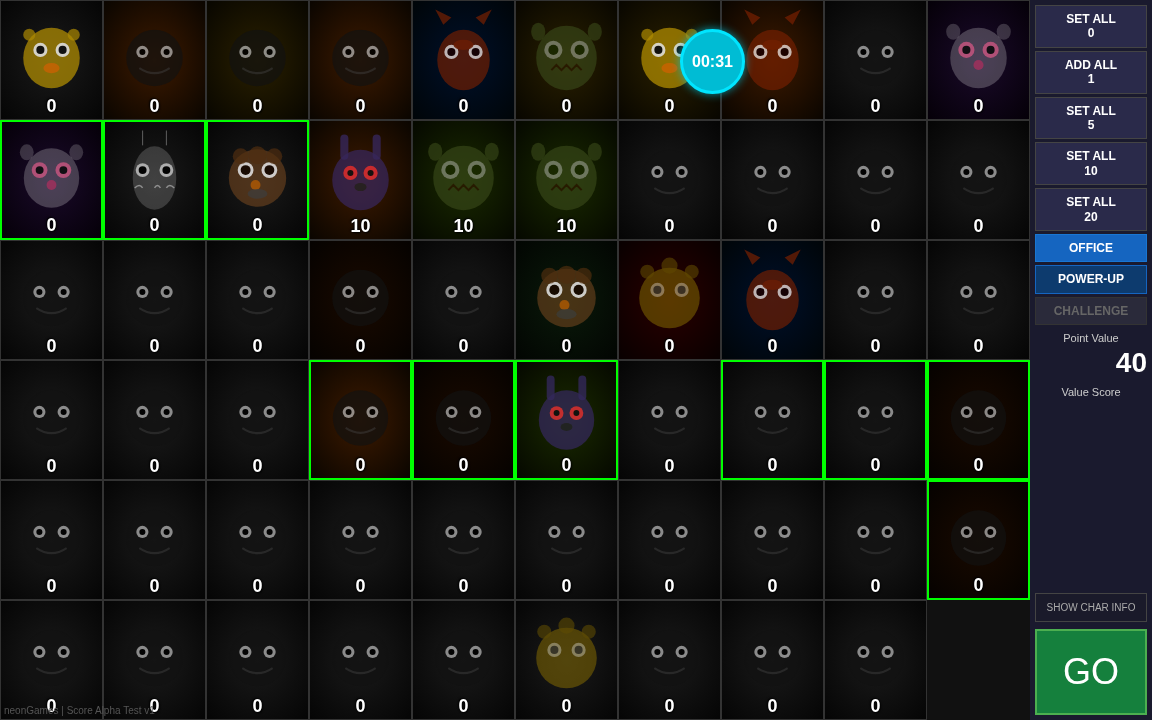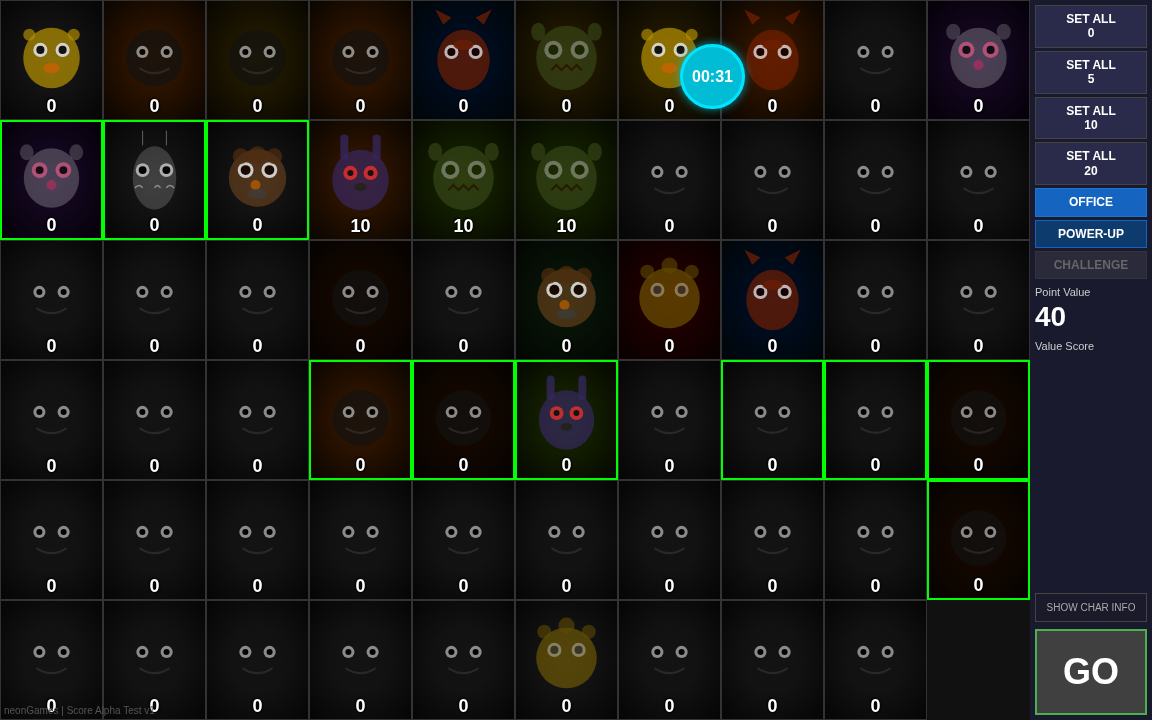--- a/index.html
+++ b/index.html
@@ -42,21 +42,21 @@
       color: #fff;
       font-size: 18px;
       font-weight: bold;
       text-shadow: 1px 1px 2px #000, -1px -1px 2px #000;
       pointer-events: none;
     }
 
     
     #timer-badge {
       position: absolute;
-      top: 44px;
+      top: 29px;
       left: 680px;
       width: 65px;
       height: 65px;
       border-radius: 50%;
       background: #00bcd4;
       display: flex;
       align-items: center;
       justify-content: center;
       color: #fff;
       font-size: 16px;
@@ -104,47 +104,48 @@
 
     .sidebar-btn.challenge {
       background: #2a2a3a;
       color: #666;
       border-color: #333;
     }
 
     .sidebar-label {
       color: #ccc;
       font-size: 11px;
+      text-align: center;
       margin-top: 4px;
     }
 
     .point-value {
       color: #fff;
       font-size: 28px;
       font-weight: bold;
-      text-align: left;
+      text-align: right;
     }
 
     .show-char-btn {
       background: #1a1a2a;
       border: 1px solid #444;
       color: #aaa;
       font-size: 10px;
       text-align: center;
       padding: 8px 4px;
       cursor: pointer;
       margin-top: auto;
     }
 
     .go-btn {
-      background: #404040;
+      background: #15803d;
       border: 2px solid #4caf50;
       color: #fff;
       font-size: 36px;
-      font-weight: bold;
+      font-weight: normal;
       text-align: center;
       padding: 20px 4px;
       cursor: pointer;
       margin-top: 4px;
     }
 
     .footer-text {
       position: absolute;
       bottom: 4px;
       left: 4px;
@@ -853,20 +854,21 @@
       <div class="cell-overlay">0</div>
     </div>
   </div>
 
 <div id="timer-badge">
   <span>00:31</span>
 </div>
 
 <div id="sidebar">
   <button class="sidebar-btn">SET ALL<br>0</button>
+  <button class="sidebar-btn">ADD ALL<br>1</button>
   <button class="sidebar-btn">SET ALL<br>5</button>
   <button class="sidebar-btn">SET ALL<br>10</button>
   <button class="sidebar-btn">SET ALL<br>20</button>
   <button class="sidebar-btn active-blue">OFFICE</button>
   <button class="sidebar-btn active-dark-blue">POWER-UP</button>
   <button class="sidebar-btn challenge">CHALLENGE</button>
   <div class="sidebar-label">Point Value</div>
   <div class="point-value">40</div>
   <div class="sidebar-label">Value Score</div>
   <div class="sidebar-label"></div>

